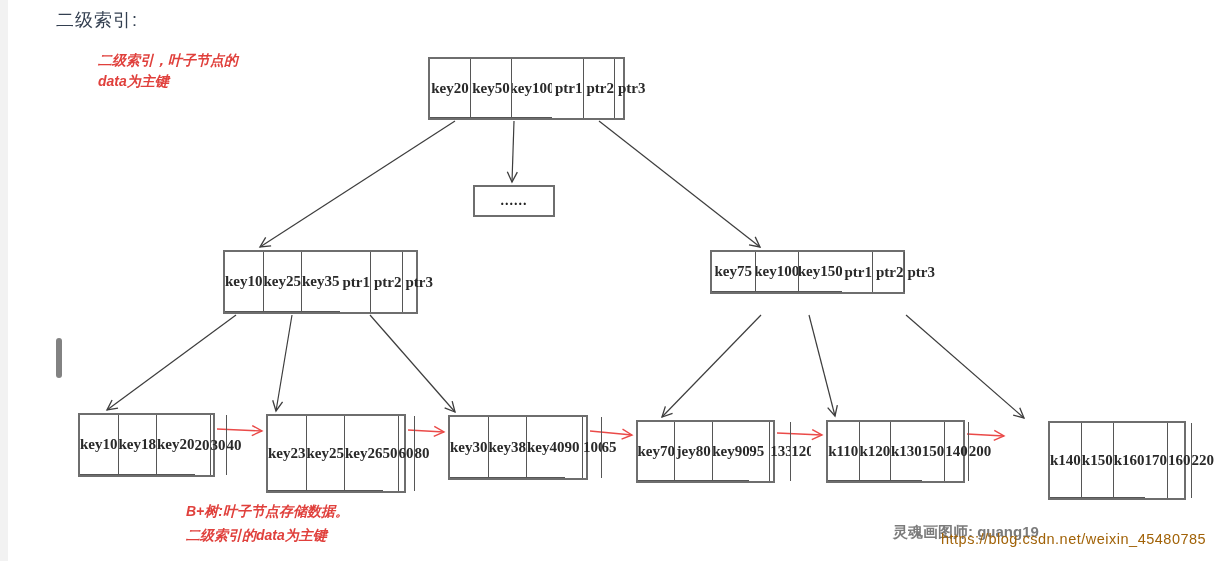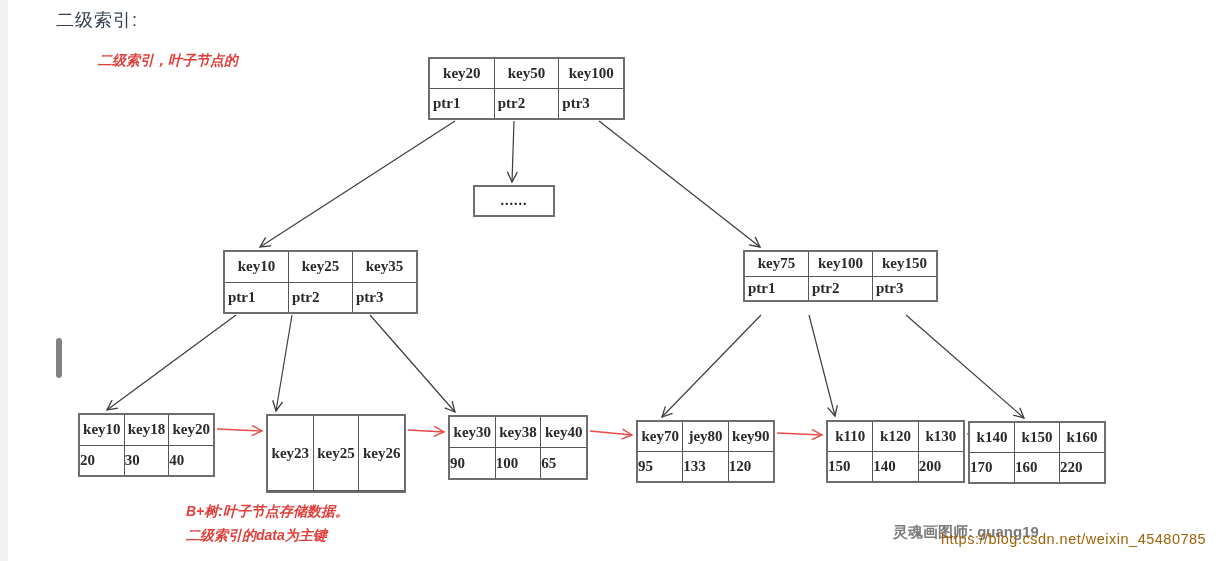--- a/index.html
+++ b/index.html
@@ -11,21 +11,21 @@
   }
   .page-title {
     position:absolute; left:48px; top:8px;
     font-size:18px; color:#333f50; letter-spacing:1px;
   }
   .note { position:absolute; font-size:14px; font-weight:bold; color:#e0403c; line-height:21px;font-style:italic; }
   .note-top { left:90px; top:50px; }
   .note-bottom { left:178px; top:499px; line-height:24px; }
 
   .node {
-    position:absolute; display:flex; flex-direction:column;
+    position:absolute; display:flex; flex-direction:row;
     border:2px solid #6e6e6e; background:#fff; box-sizing:border-box;
   }
   .node .row { flex:1; display:flex; }
   .node .row-top { border-bottom:1px solid #565656; }
   .node .cell {
     flex:1; display:flex; align-items:center; justify-content:center;
     border-right:1px solid #565656;
     font-family:"Liberation Serif", serif; font-weight:bold;
     font-size:15px; color:#2a2a2a; box-sizing:border-box; overflow:hidden;
   }
@@ -58,20 +58,21 @@
 </style>
 </head>
 <body>
 
 <div class="canvas">
 
   <div class="page-title">二级索引:</div>
 
   <div class="note note-top">
     <div>二级索引，叶子节点的</div>
+    <div>data为主键</div>
   </div>
 
   <svg class="arrows" width="1220" height="561" viewBox="0 0 1220 561">
     <defs>
       <marker id="ah-black" markerWidth="13" markerHeight="13" refX="11" refY="6" orient="auto" markerUnits="userSpaceOnUse">
         <path d="M1 1 L11 6 L1 11" fill="none" stroke="#3d3d3d" stroke-width="1.3"></path>
       </marker>
       <marker id="ah-red" markerWidth="13" markerHeight="13" refX="11" refY="6" orient="auto" markerUnits="userSpaceOnUse">
         <path d="M1 1 L11 6 L1 11" fill="none" stroke="#ea4a48" stroke-width="1.4"></path>
       </marker>
@@ -117,21 +118,21 @@
       <div class="cell">key25</div>
       <div class="cell">key35</div>
     </div>
     <div class="row">
       <div class="cell cell-ptr">ptr1</div>
       <div class="cell cell-ptr">ptr2</div>
       <div class="cell cell-ptr">ptr3</div>
     </div>
   </div>
 
-  <div class="node" style="left:735px; top:250px; width:195px; height:52px">
+  <div class="node" style="left:702px; top:250px; width:195px; height:44px">
     <div class="row row-top">
       <div class="cell">key75</div>
       <div class="cell">key100</div>
       <div class="cell">key150</div>
     </div>
     <div class="row">
       <div class="cell cell-ptr">ptr1</div>
       <div class="cell cell-ptr">ptr2</div>
       <div class="cell cell-ptr">ptr3</div>
     </div>
@@ -149,20 +150,25 @@
       <div class="cell cell-val">40</div>
     </div>
   </div>
 
   <div class="node" style="left:258px; top:414px; width:140px; height:79px">
     <div class="row row-top">
       <div class="cell">key23</div>
       <div class="cell">key25</div>
       <div class="cell">key26</div>
     </div>
+    <div class="row">
+      <div class="cell cell-val">50</div>
+      <div class="cell cell-val">60</div>
+      <div class="cell cell-val">80</div>
+    </div>
   </div>
 
   <div class="node" style="left:440px; top:415px; width:140px; height:65px">
     <div class="row row-top">
       <div class="cell">key30</div>
       <div class="cell">key38</div>
       <div class="cell">key40</div>
     </div>
     <div class="row">
       <div class="cell cell-val">90</div>
@@ -190,21 +196,21 @@
       <div class="cell">k120</div>
       <div class="cell">k130</div>
     </div>
     <div class="row">
       <div class="cell cell-val">150</div>
       <div class="cell cell-val">140</div>
       <div class="cell cell-val">200</div>
     </div>
   </div>
 
-  <div class="node" style="left:960px; top:421px; width:138px; height:63px">
+  <div class="node" style="left:1040px; top:421px; width:138px; height:79px">
     <div class="row row-top">
       <div class="cell">k140</div>
       <div class="cell">k150</div>
       <div class="cell">k160</div>
     </div>
     <div class="row">
       <div class="cell cell-val">170</div>
       <div class="cell cell-val">160</div>
       <div class="cell cell-val">220</div>
     </div>

